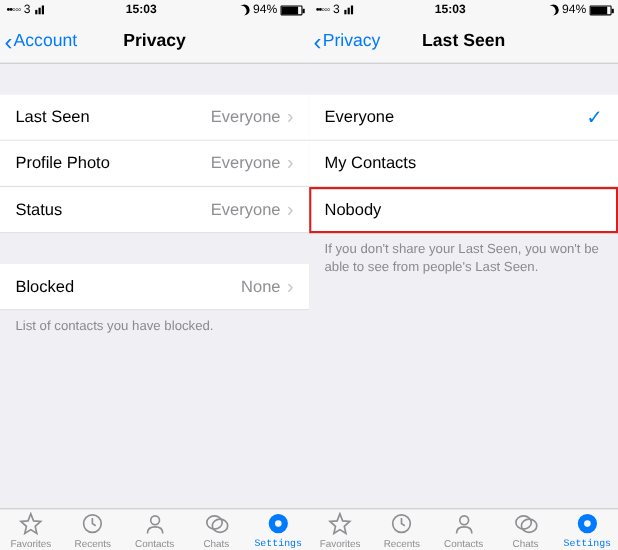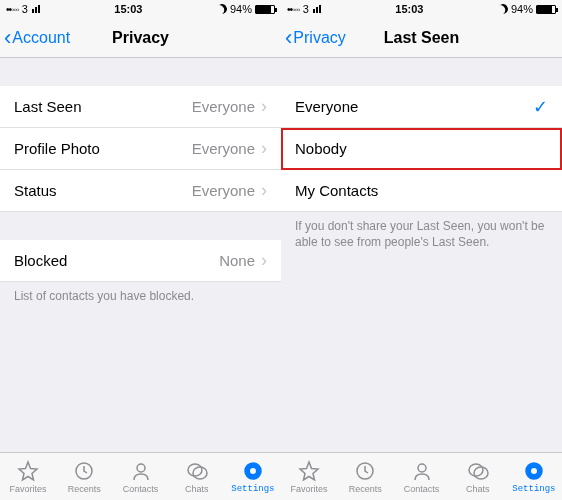--- a/index.html
+++ b/index.html
@@ -36,21 +36,21 @@
   .cell .value { display:flex; align-items:center; color:#8e8e93; font-size:15px;}
   .cell .chev-r { color:#c7c7cc; margin-left:6px; font-size:18px;}
   .footer-text { font-size:12px; color:#8a8a8f; padding:6px 14px 0 14px; line-height:1.35;}
   .check { color:#007aff; font-size:18px; }
   .toggle { width:46px; height:28px; border-radius:14px; background:#4cd964; position:relative;}
   .toggle i { position:absolute; right:2px; top:2px; width:24px; height:24px; background:#fff; border-radius:50%; box-shadow:0 1px 2px rgba(0,0,0,.3);}
 
   .highlight { outline:2px solid #d81f1f; outline-offset:-2px; }
 
   
-  .tabbar { position:absolute; left:0; right:0; bottom:0; height:48px; background:#f7f7f7; border-top:1px solid #c8c7cc; display:flex;}
+  .tabbar { position:absolute; left:0; right:0; bottom:0; height:38px; background:#f7f7f7; border-top:1px solid #c8c7cc; display:flex;}
   .tabbar .half { width:281px; display:flex;}
   .tab { flex:1; display:flex; flex-direction:column; align-items:center; justify-content:center; gap:2px; color:#8e8e93; font-size:9px;}
   .tab.active { color:#007aff;font-family:Liberation Mono, monospace;}
   .tab svg { width:24px; height:22px;}
   .tab svg * { stroke:#8e8e93; fill:none; stroke-width:1.5;}
   .tab.active svg * { stroke:#007aff; fill:#007aff;}
 
   .pane-inner { flex:1; display:flex; flex-direction:column;}
 
 </style>
@@ -158,26 +158,26 @@
       <div class="nav-title">Last Seen</div>
     </div>
 
     <div class="content pane-inner">
       <div class="group-spacer"></div>
 
       <div class="cell">
         <span>Everyone</span>
         <span class="check">✓</span>
       </div>
+      <div class="cell">
+        <span>My Contacts</span>
+      </div>
       <div class="cell highlight">
         <span>Nobody</span>
       </div>
-      <div class="cell">
-        <span>My Contacts</span>
-      </div>
 
       <div class="footer-text">If you don't share your Last Seen, you won't be able to see from people's Last Seen.</div>
     </div>
   </div>
 
   <div class="tabbar">
     <div class="half">
       <div class="tab">
         <svg>
             <polygon class="nofill" points="12,2 14.5,8.5 21,9 16,13.5 17.5,20 12,16.5 6.5,20 8,13.5 3,9 9.5,8.5"></polygon>

